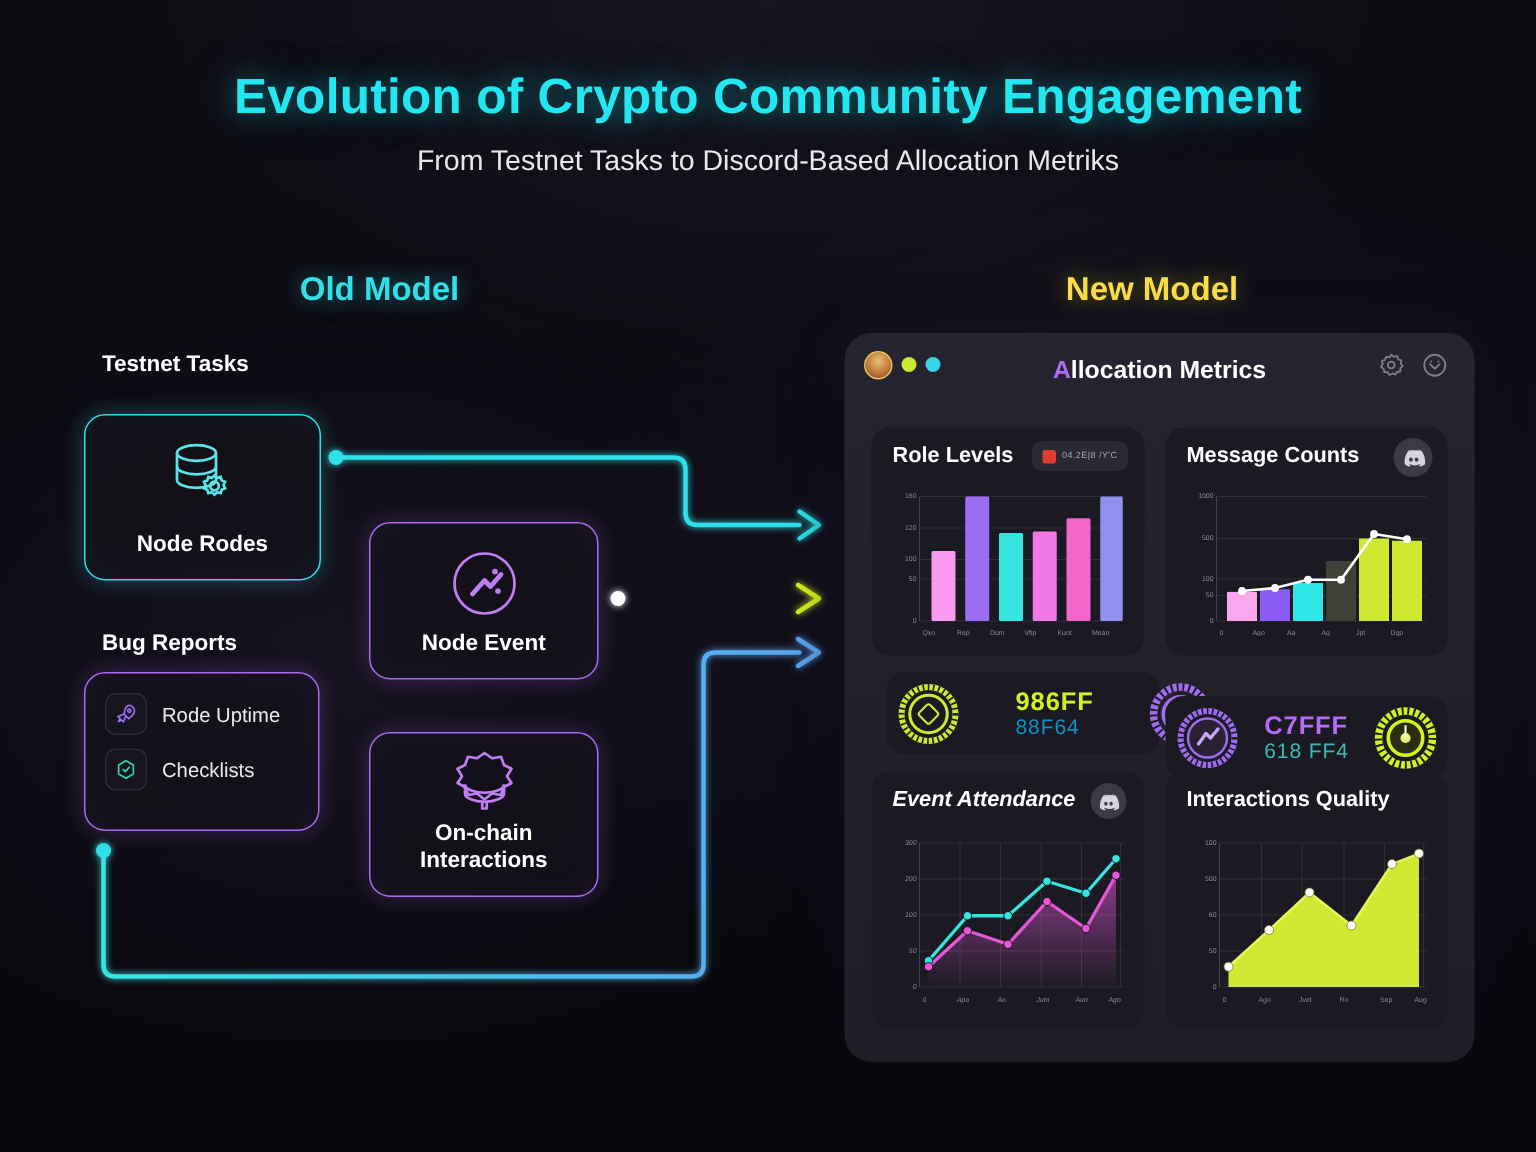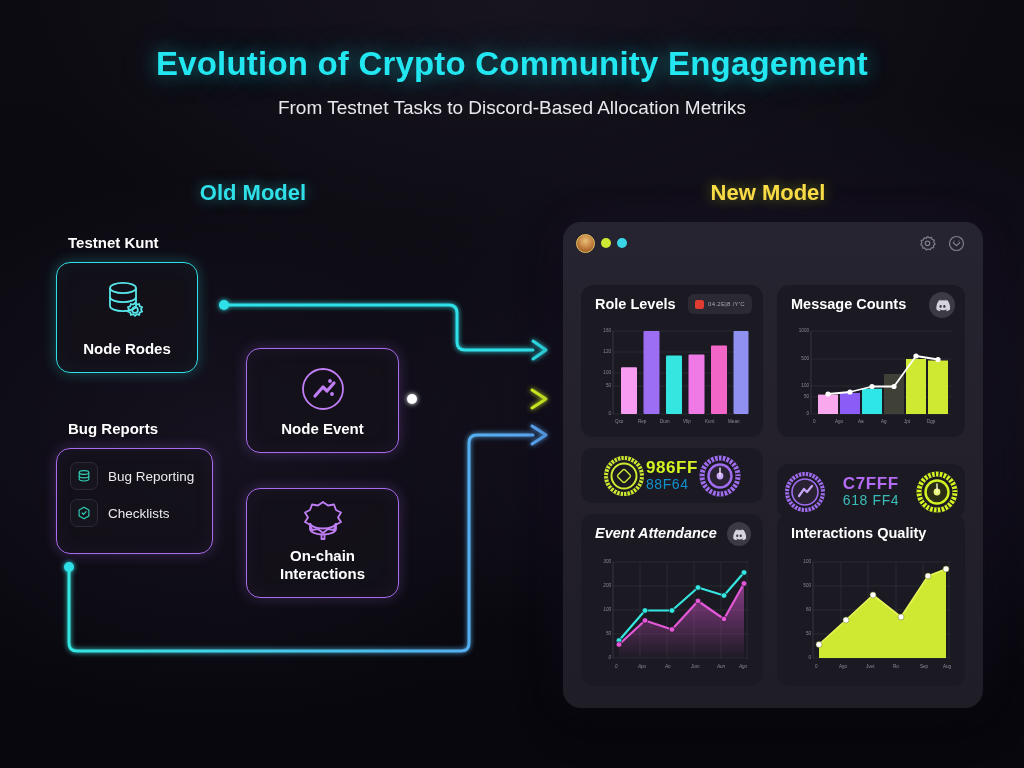--- a/index.html
+++ b/index.html
@@ -140,50 +140,50 @@
     <circle cx="412" cy="399" r="5" fill="#ffffff"></circle>
   </g>
 
   <g filter="url(#glow)">
     <path d="M69,567 L69,643 Q69,651 77,651 L461,651 Q469,651 469,643 L469,443 Q469,435 477,435 L533,435" fill="none" stroke="url(#gblue)" stroke-width="3" stroke-linecap="round"></path>
     <path d="M532,426 L546,435 L532,444" fill="none" stroke="#5aa6f2" stroke-width="3" stroke-linecap="round" stroke-linejoin="round"></path>
     <circle cx="69" cy="567" r="5" fill="#2fe0e8"></circle>
   </g>
 </svg>
 
-<div class="grp-label" style="left:68px;top:234px;">Testnet Kunt</div>
-
-<div class="card cyan" style="left:56px;top:262px;width:142px;height:111px;">
+<div class="grp-label" style="left:68px;top:234px;">Testnet Tasks</div>
+
+<div class="card cyan" style="left:56px;top:276px;width:158px;height:111px;">
   <span class="ic" style="top:16px;">
     <svg width="52" height="50" viewBox="0 0 52 50" fill="none" stroke="#59e6ea" stroke-width="1.8">
       <ellipse cx="22" cy="9" rx="13" ry="5.2"></ellipse>
       <path d="M9 9 v9 c0 2.9 5.8 5.2 13 5.2 s13 -2.3 13 -5.2 v-9"></path>
       <path d="M9 18 v9 c0 2.9 5.8 5.2 13 5.2 s13 -2.3 13 -5.2 v-9"></path>
       <path d="M35 30 a12 12 0 1 1 -.1 0Z" transform="translate(2,3) scale(.62)" stroke="none"></path>
       <g transform="translate(27,24)">
         <path d="M7 0 l1.8 1.6 2.3-.6 .7 2.3 2.2 .9 -1 2.2 1 2.2 -2.2 .9 -.7 2.3 -2.3-.6 -1.8 1.6 -1.8-1.6 -2.3 .6 -.7-2.3 -2.2-.9 1-2.2 -1-2.2 2.2-.9 .7-2.3 2.3 .6Z"></path>
         <circle cx="7" cy="7" r="2.9"></circle>
       </g>
     </svg>
   </span>
   <div class="cap">Node Rodes</div>
 </div>
 
 <div class="grp-label" style="left:68px;top:420px;">Bug Reports</div>
 
 <div class="card violet" style="left:56px;top:448px;width:157px;height:106px;padding:13px 0 0 13px;">
   <div class="list-row">
     <span class="list-ico">
-      <svg width="14" height="14" viewBox="0 0 16 16" fill="none" stroke="#31d2b8" stroke-width="1.3">
-        <ellipse cx="8" cy="4" rx="5.5" ry="2.2"></ellipse>
-        <path d="M2.5 4v4c0 1.2 2.5 2.2 5.5 2.2s5.5-1 5.5-2.2V4"></path>
-        <path d="M2.5 8v3.5c0 1.2 2.5 2.2 5.5 2.2s5.5-1 5.5-2.2V8"></path>
-      </svg>
-    </span>
-    <span class="list-txt">Bug Reporting</span>
+      <svg width="14" height="14" viewBox="0 0 16 16" fill="none" stroke="#9b6ef3" stroke-width="1.3" stroke-linecap="round">
+        <path d="M10.5 1.5c2 0 4 2 4 4 0 3-4.5 6-4.5 6l-3.5-3.5S7.5 1.5 10.5 1.5Z"></path>
+        <path d="M6.5 8 2 10l1.5 1.5L2 14l2.5-1.5L6 14l2-4.5"></path>
+        <circle cx="10.5" cy="5.5" r="1.2"></circle>
+      </svg>
+    </span>
+    <span class="list-txt">Rode Uptime</span>
   </div>
   <div class="list-row">
     <span class="list-ico">
       <svg width="14" height="14" viewBox="0 0 16 16" fill="none" stroke="#31d2b8" stroke-width="1.3" stroke-linejoin="round">
         <path d="M8 1.4 13.6 4.5v7L8 14.6 2.4 11.5v-7Z"></path>
         <path d="M5.8 8 7.4 9.6 10.4 6.4" stroke-linecap="round"></path>
       </svg>
     </span>
     <span class="list-txt">Checklists</span>
   </div>
@@ -212,20 +212,23 @@
   </span>
   <div class="cap">On-chain Interactions</div>
 </div>
 
 <div class="dash">
 
   <div class="avatar"></div>
   <div class="dot y"></div>
   <div class="dot c"></div>
 
+  <div class="dash-title">
+    <span class="a">A</span><span>llocation Metrics</span>
+  </div>
 
   <span class="hicon" style="right:47px;">
     <svg width="17" height="17" viewBox="0 0 18 18" fill="none" stroke="#c9c7d2" stroke-width="1.3" stroke-linejoin="round">
       <path d="M9 1.6 10.9 3 13.2 2.6 13.9 4.8 16.1 5.5 15.7 7.8 17.1 9.6 15.4 11.1 15.4 13.4 13.1 13.6 11.9 15.6 9.8 14.8 7.7 15.8 6.4 13.9 4.1 13.9 3.7 11.6 1.9 10.2 3 8.2 2.3 6 4.5 5.2 5.5 3.1 7.7 3.5Z"></path>
       <circle cx="9" cy="8.8" r="2.4"></circle>
     </svg>
   </span>
   <span class="hicon" style="right:18px;">
     <svg width="17" height="17" viewBox="0 0 18 18" fill="none" stroke="#c9c7d2" stroke-width="1.3" stroke-linecap="round">
       <circle cx="9" cy="9" r="7.4"></circle>
@@ -316,21 +319,21 @@
     <div class="axlabel y" style="left:8px;top:126px;width:24px;">0</div>
 
     <div class="axlabel" style="left:36px;top:134px;">0</div>
     <div class="axlabel" style="left:58px;top:134px;">Ago</div>
     <div class="axlabel" style="left:81px;top:134px;">Aa</div>
     <div class="axlabel" style="left:104px;top:134px;">Ag</div>
     <div class="axlabel" style="left:127px;top:134px;">Jpt</div>
     <div class="axlabel" style="left:150px;top:134px;">Dgp</div>
   </div>
 
-  <div class="mrow" style="left:18px;top:226px;width:182px;height:55px;padding:0 6px;justify-content:center;">
+  <div class="mrow" style="left:28px;top:226px;width:182px;height:55px;padding:0 6px;justify-content:flex-start;gap:36px;">
     <span class="gauge">
       <svg width="44" height="44" viewBox="0 0 44 44">
         <circle cx="22" cy="22" r="18" fill="none" stroke="#cfe832" stroke-width="4"></circle>
         <circle cx="22" cy="22" r="18" fill="none" stroke="#1b1a22" stroke-width="4" stroke-dasharray="1.1 2.4"></circle>
         <circle cx="22" cy="22" r="12.5" fill="none" stroke="#cfe832" stroke-width="2"></circle>
         <g transform="translate(22,22) rotate(45)" fill="none" stroke="#cfe832" stroke-width="1.4">
           <rect x="-5" y="-5" width="10" height="10" rx="1.6"></rect>
         </g>
       </svg>
     </span>

